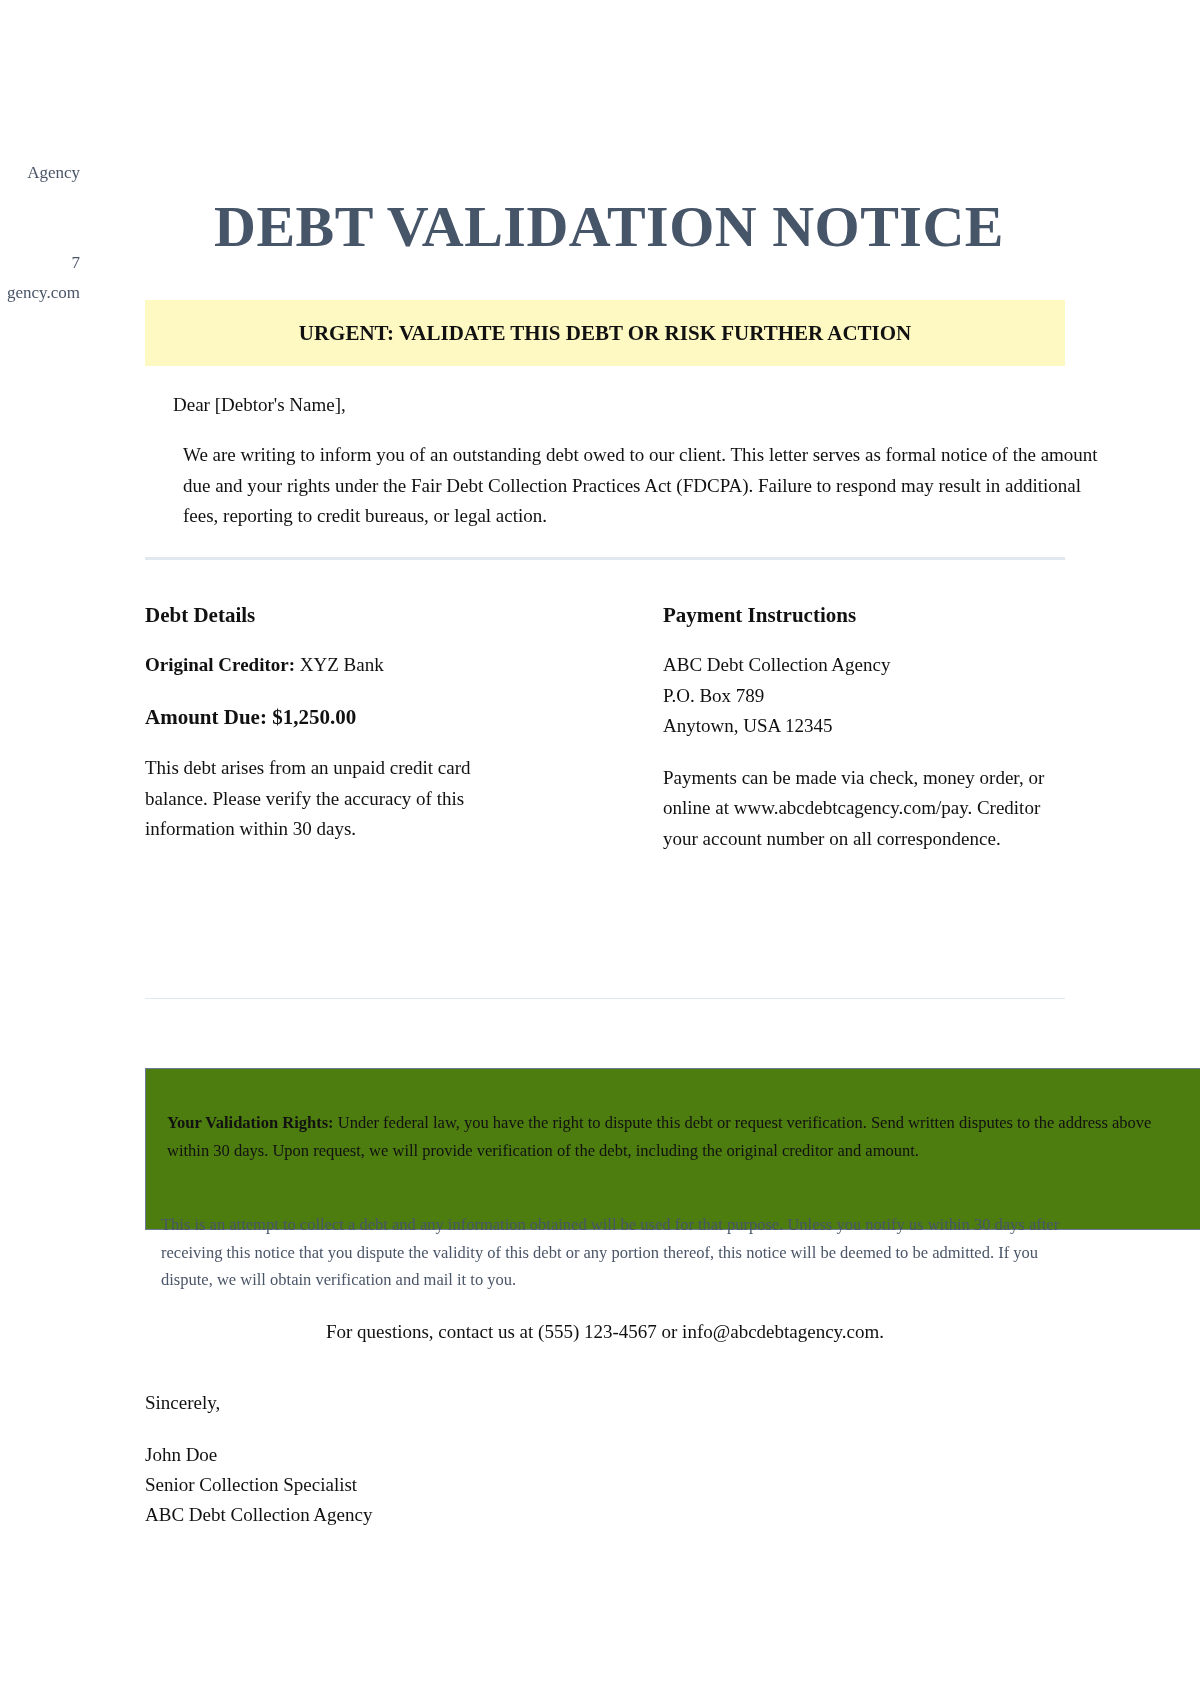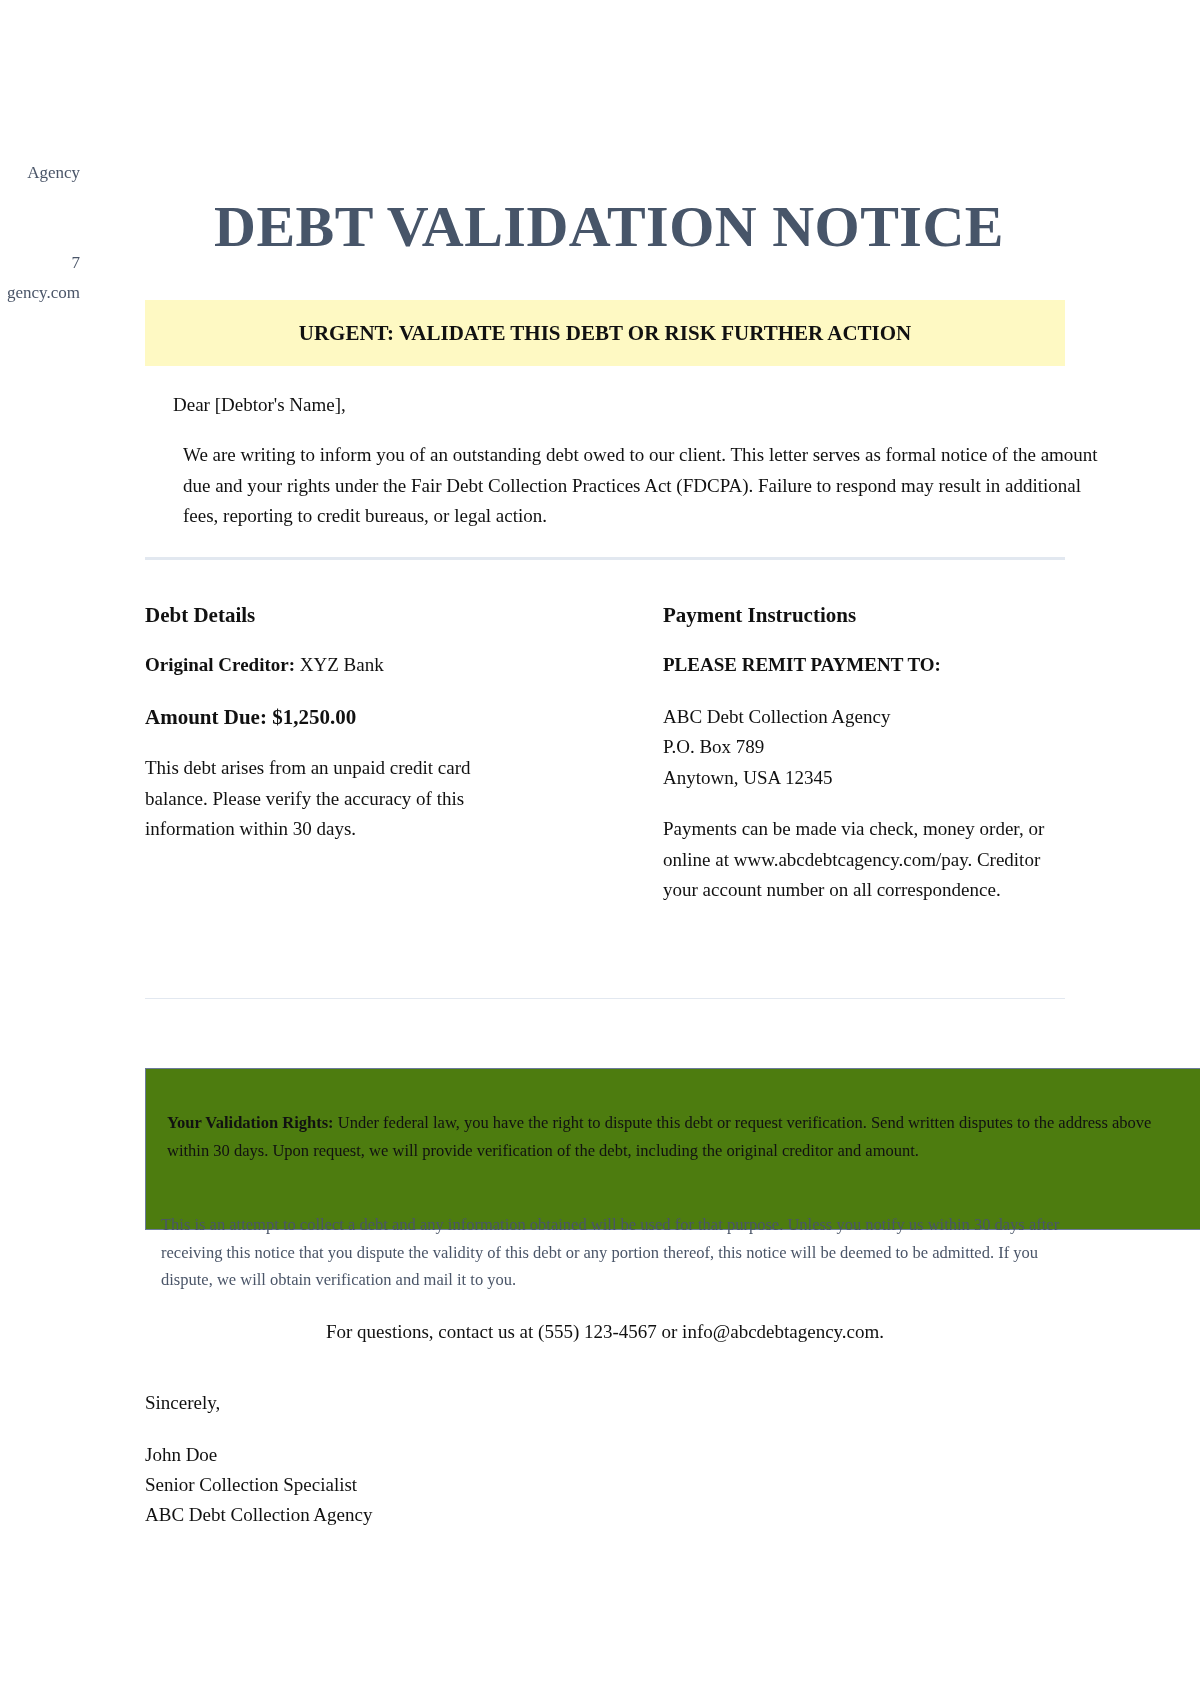--- a/index.html
+++ b/index.html
@@ -80,21 +80,20 @@
     </p>
     <p class="amount">
       <span>Amount Due:</span>
       <span>$1,250.00</span>
     </p>
     <p>This debt arises from an unpaid credit card balance. Please verify the accuracy of this information within 30 days.</p>
   </div>
 
   <div class="col col-right">
     <h2>Payment Instructions</h2>
-    <p class="label">PLEASE REMIT PAYMENT TO:</p>
     <p>
       <span>ABC Debt Collection Agency</span><br>
       <span>P.O. Box 789</span><br>
       <span>Anytown, USA 12345</span>
     </p>
     <p>Payments can be made via check, money order, or online at www.abcdebtcagency.com/pay. Creditor your account number on all correspondence.</p>
   </div>
 
   <div class="divider-2"></div>
 

